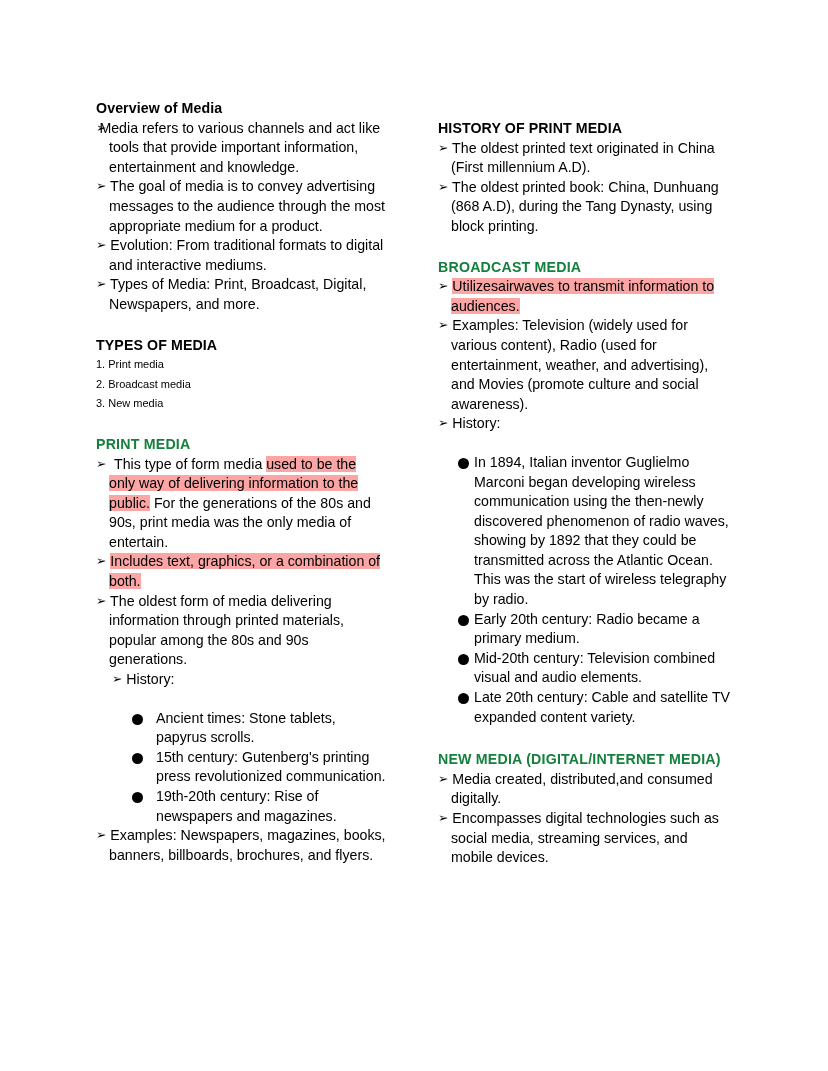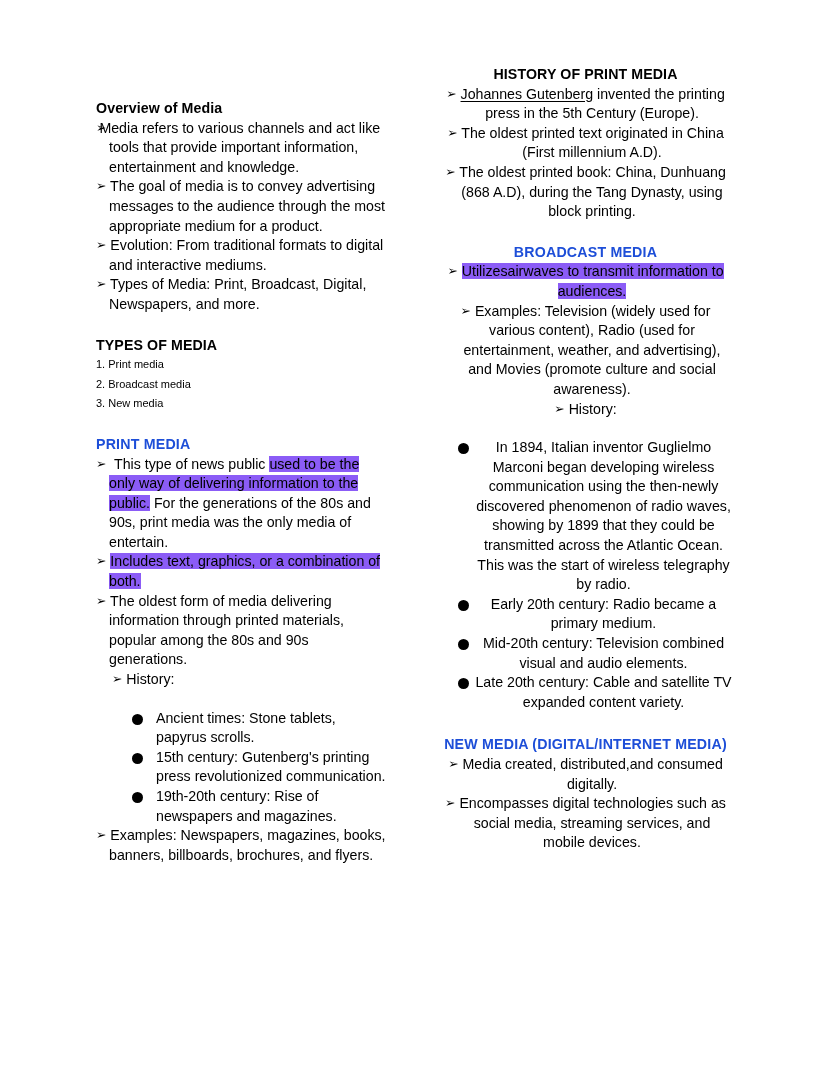--- a/index.html
+++ b/index.html
@@ -34,34 +34,34 @@
   .col {
     position: absolute;
     top: 0;
     font-size: 14.2px;
     line-height: 19.6px;
   }
   .col-left  { left: 96px;  width: 290px; }
   .col-right { left: 438px; width: 295px; }
 
   .col-left  .col-inner { padding-top: 99px; }
-  .col-right .col-inner { padding-top: 65px; text-align: center; }
+  .col-right .col-inner { padding-top: 119px; }
 
   
   h1.doc-heading,
   h2.section-heading {
     margin: 0;
     padding: 0;
     font-size: 14.2px;
     line-height: 19.6px;
     font-weight: bold;
     letter-spacing: 0.1px;
   }
   h2.section-heading.purple {
-    color: #1d4ed8;
+    color: #15803d;
     letter-spacing: 0.2px;
   }
 
   
   .line {
     margin: 0;
     padding: 0;
     font-size: 14.2px;
     line-height: 19.6px;
     text-indent: -13px;
@@ -108,21 +108,21 @@
   .bullets-left .bullet-item { padding-left: 60px; }
   .bullets-left .bullet-item .dot { left: 36px; top: 5px; }
   .bullets-left .bullet-item .btext { display: block; }
 
   .bullets-right .bullet-item { padding-left: 36px; }
   .bullets-right .bullet-item .dot { left: 20px; top: 5px; }
   .bullets-right .bullet-item .btext { display: block; }
 
   
   .hl {
-    background-color: #8b5cf6;
+    background-color: #fca5a5;
     box-decoration-break: clone;
     -webkit-box-decoration-break: clone;
   }
   .ul {
     text-decoration: underline;
     text-underline-offset: 2px;
   }
 
   .gap-sm { height: 19px; }
   .gap-md { height: 21px; }
@@ -152,21 +152,21 @@
         <h2 class="section-heading">TYPES OF MEDIA</h2>
 
         <p class="numline">1. Print media</p>
         <p class="numline">2. Broadcast media</p>
         <p class="numline">3. New media</p>
 
         <div class="gap-md"></div>
 
         <h2 class="section-heading purple">PRINT MEDIA</h2>
 
-        <p class="line"><span class="arrow">➢</span>&nbsp; <span>This type of news public </span><span class="hl">used to be the only way of delivering information to the public.</span><span> For the generations of the 80s and 90s, print media was the only media of entertain.</span></p>
+        <p class="line"><span class="arrow">➢</span>&nbsp; <span>This type of form media </span><span class="hl">used to be the only way of delivering information to the public.</span><span> For the generations of the 80s and 90s, print media was the only media of entertain.</span></p>
 
 
         <p class="line"><span class="arrow">➢</span> <span class="hl">Includes text, graphics, or a combination of both.</span></p>
 
         <p class="line"><span class="arrow">➢</span> <span>The oldest form of media delivering information through printed materials, popular among the 80s and 90s generations.</span></p>
 
         <p class="line indent1"><span class="arrow">➢</span> <span>History:</span></p>
 
         <div class="gap-sm"></div>
 
@@ -188,21 +188,20 @@
         <p class="line"><span class="arrow">➢</span> <span>Examples: Newspapers, magazines, books, banners, billboards, brochures, and flyers.</span></p>
 
       </div>
     </div>
 
     <div class="col col-right">
       <div class="col-inner">
 
         <h2 class="section-heading">HISTORY OF PRINT MEDIA</h2>
 
-        <p class="line"><span class="arrow">➢</span> <span class="ul">Johannes Gutenberg</span><span> invented the printing press in the 5th Century (Europe).</span></p>
 
         <p class="line"><span class="arrow">➢</span> <span>The oldest printed text originated in China (First millennium A.D).</span></p>
 
         <p class="line"><span class="arrow">➢</span> <span>The oldest printed book: China, Dunhuang (868 A.D), during the Tang Dynasty, using block printing.</span></p>
 
         <div class="gap-md"></div>
 
         <h2 class="section-heading purple">BROADCAST MEDIA</h2>
 
         <p class="line"><span class="arrow">➢</span> <span class="hl">Utilizesairwaves to transmit information to audiences.</span></p>
@@ -210,21 +209,21 @@
 
         <p class="line"><span class="arrow">➢</span> <span>Examples: Television (widely used for various content), Radio (used for entertainment, weather, and advertising), and Movies (promote culture and social awareness).</span></p>
 
         <p class="line"><span class="arrow">➢</span> <span>History:</span></p>
 
         <div class="gap-sm"></div>
 
         <div class="bullets-right">
           <div class="bullet-item">
             <span class="dot"></span>
-            <span class="btext">In 1894, Italian inventor Guglielmo Marconi began developing wireless communication using the then-newly discovered phenomenon of radio waves, showing by 1899 that they could be transmitted across the Atlantic Ocean. This was the start of wireless telegraphy by radio.</span>
+            <span class="btext">In 1894, Italian inventor Guglielmo Marconi began developing wireless communication using the then-newly discovered phenomenon of radio waves, showing by 1892 that they could be transmitted across the Atlantic Ocean. This was the start of wireless telegraphy by radio.</span>
           </div>
           <div class="bullet-item">
             <span class="dot"></span>
             <span class="btext">Early 20th century: Radio became a primary medium.</span>
           </div>
           <div class="bullet-item">
             <span class="dot"></span>
             <span class="btext">Mid-20th century: Television combined visual and audio elements.</span>
           </div>
           <div class="bullet-item">

